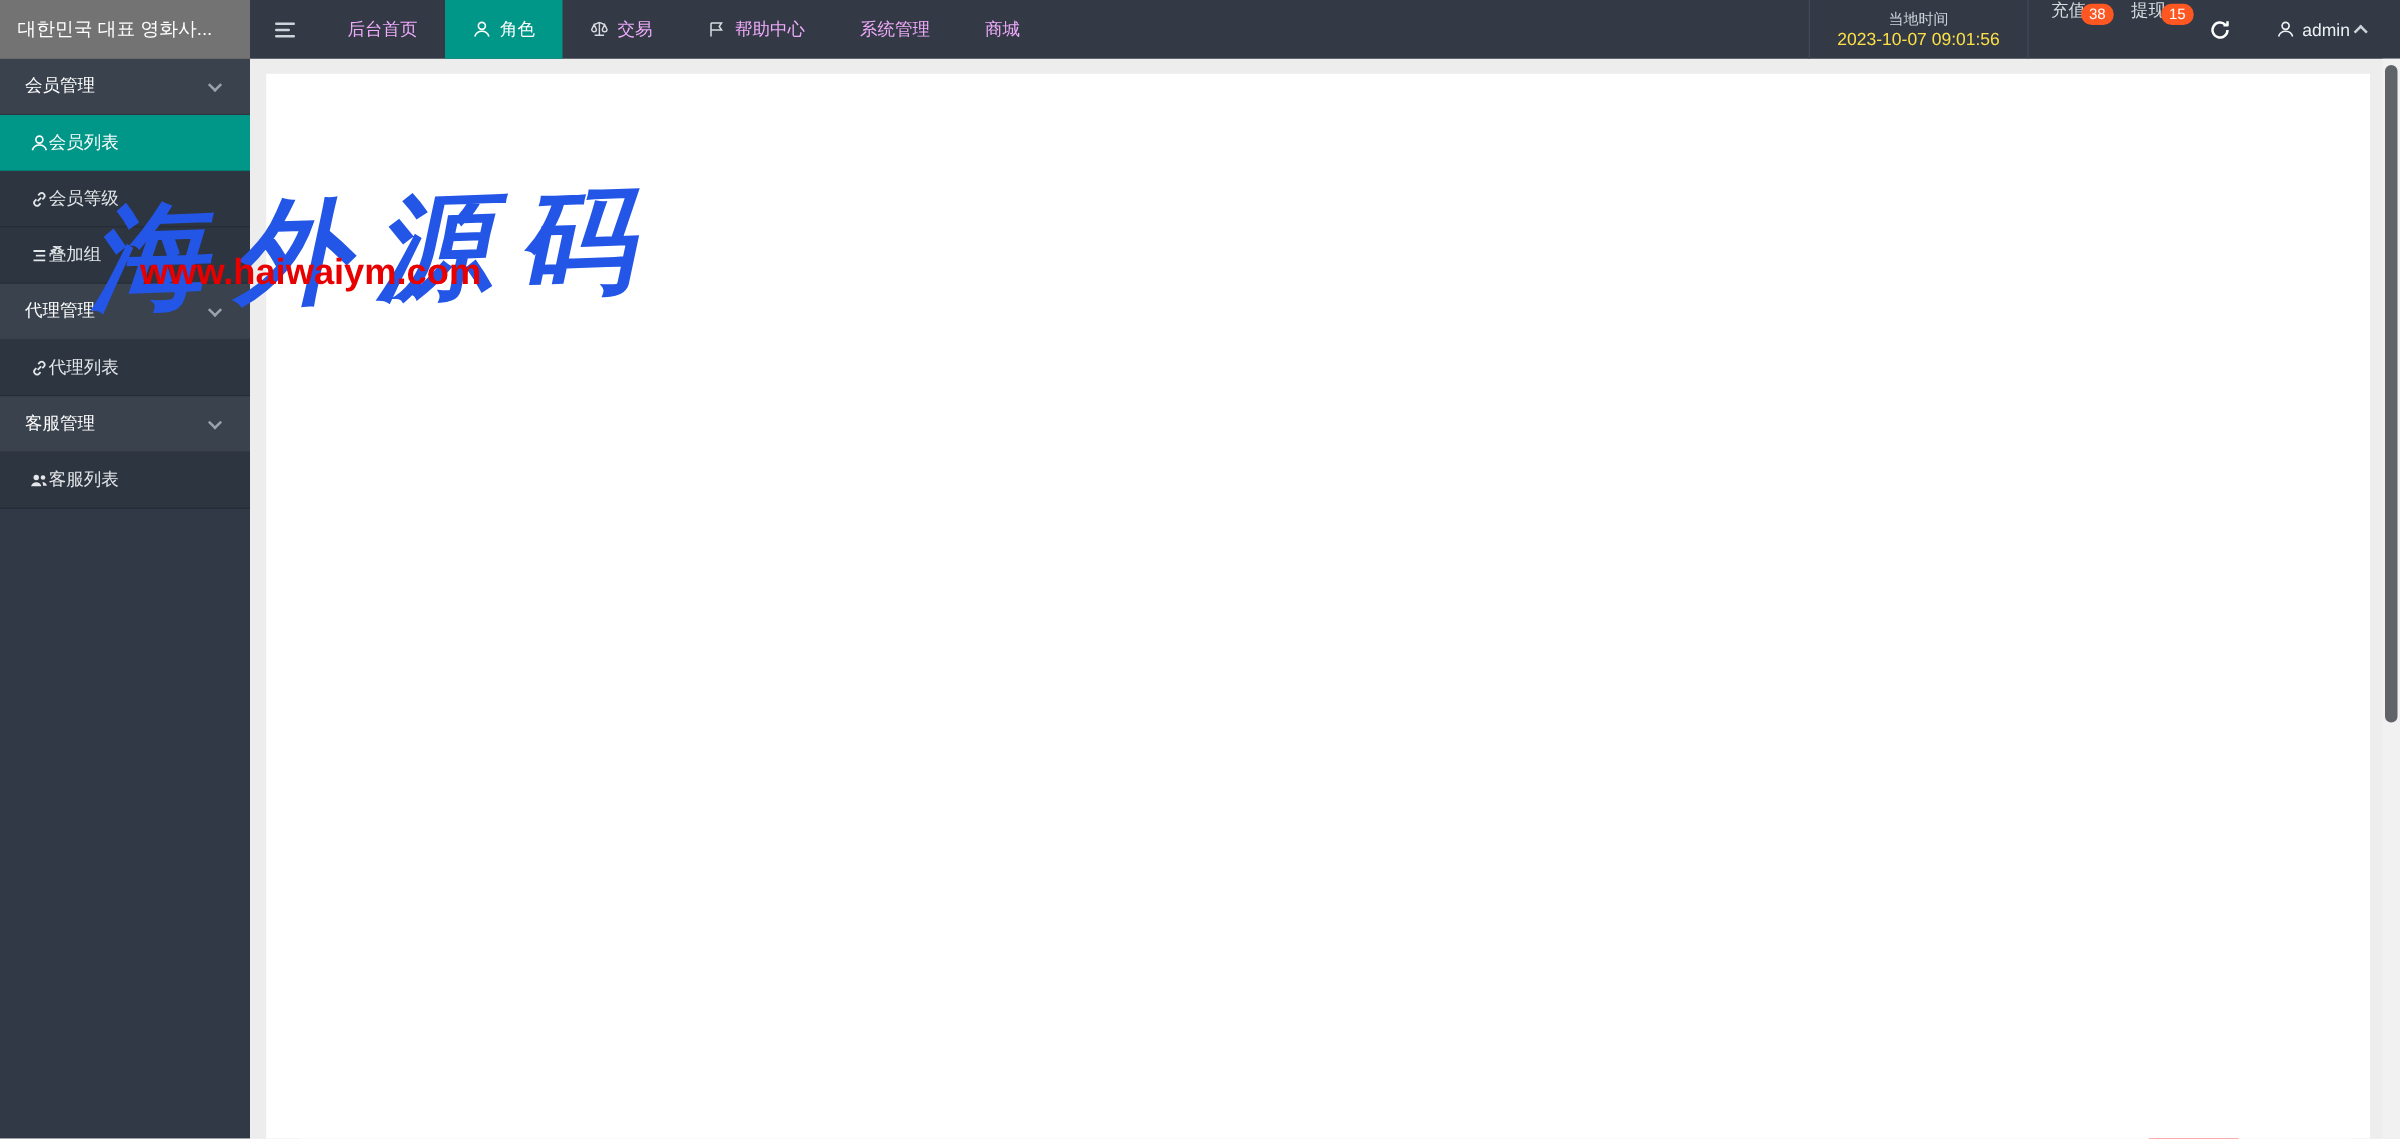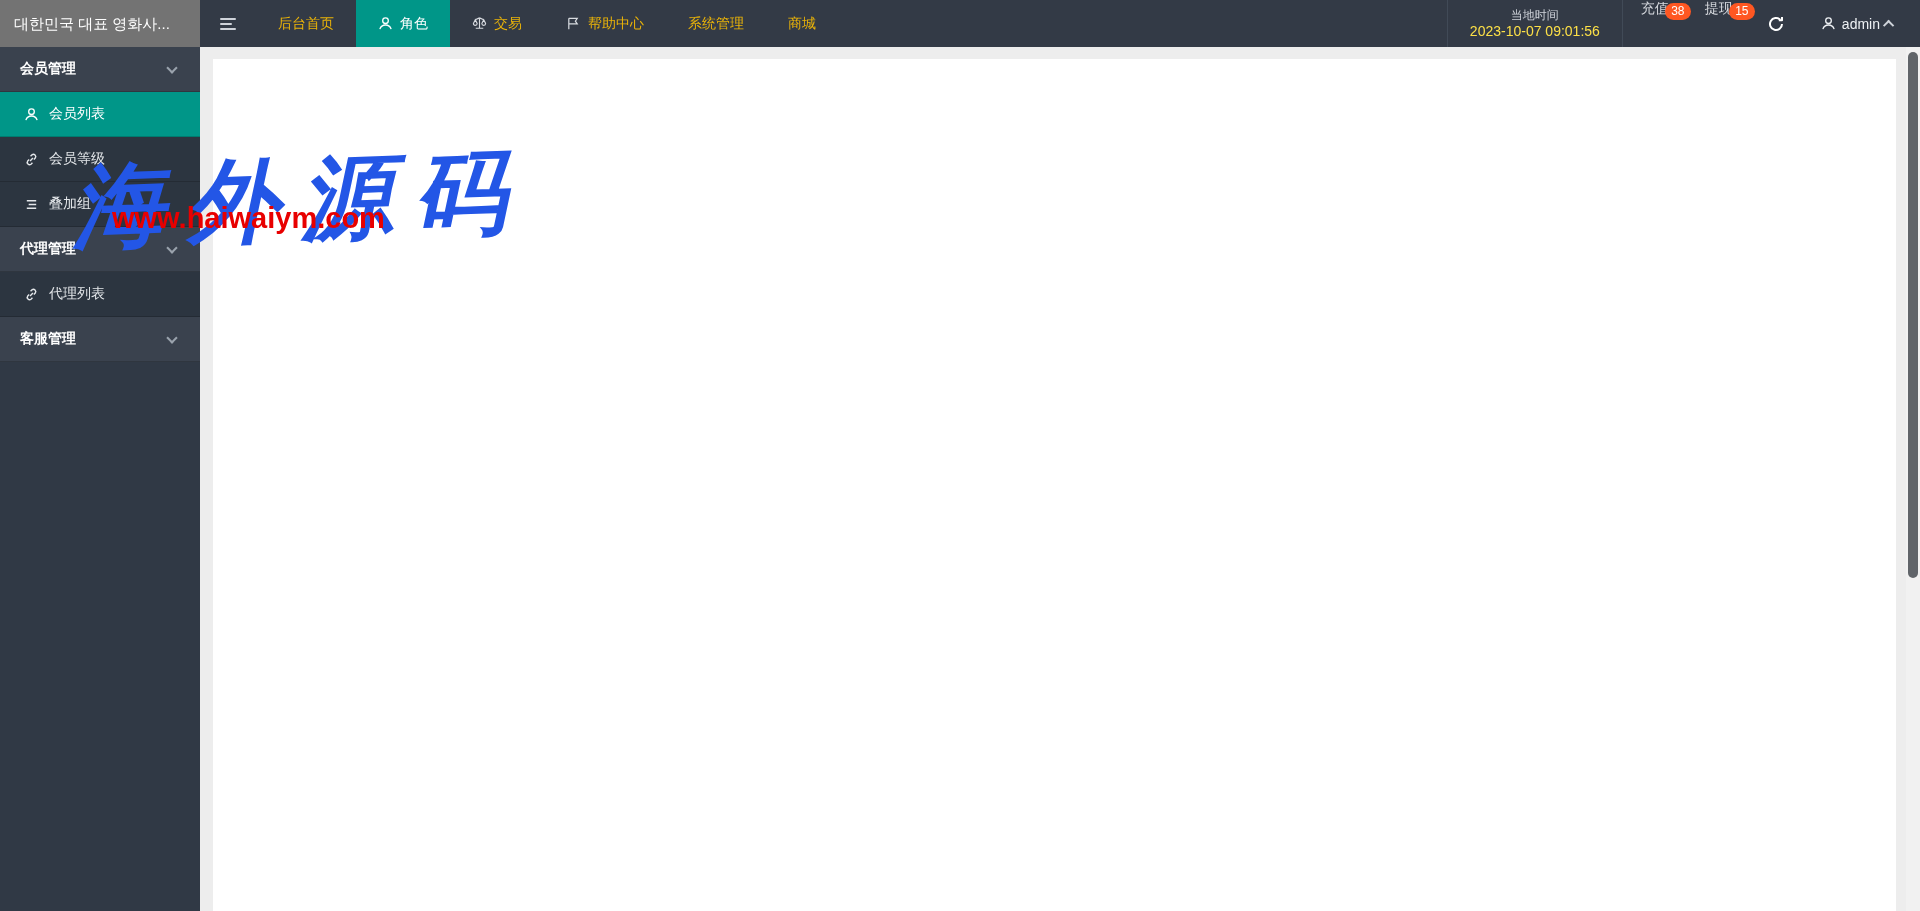--- a/index.html
+++ b/index.html
@@ -8,40 +8,40 @@
   #app { position:relative; width:1920px; height:911px; overflow:hidden; background:#ededed; }
 
   
   .navbar { position:absolute; left:0; top:0; width:1920px; height:47px; background:#333a46; z-index:30; display:flex; align-items:stretch; }
   .logo { width:200px; height:47px; line-height:47px; color:#fff; font-size:15px; padding-left:14px; background:#737373; white-space:nowrap; overflow:hidden; }
   .nav-burger { width:56px; display:flex; align-items:center; justify-content:center; cursor:pointer; }
   .nav-burger .bars { display:inline-block; width:16px; }
   .nav-burger .bars i { display:block; height:2px; background:#cfd3da; margin:3px 0; border-radius:1px; }
   .nav-burger .bars i:nth-child(2){ width:12px; }
   .nav-items { display:flex; align-items:stretch; }
-  .nav-item { display:flex; align-items:center; gap:7px; padding:0 22px; color:#eab308; font-size:14px; cursor:pointer; white-space:nowrap; }
+  .nav-item { display:flex; align-items:center; gap:7px; padding:0 22px; color:#f0abfc; font-size:14px; cursor:pointer; white-space:nowrap; }
   .nav-item.active { background:#009688; color:#fff; }
   .nav-item svg { width:15px; height:15px; }
   .nav-right { position:absolute; right:12px; top:0; height:47px; display:flex; align-items:center; color:#d8dbe0; }
   .time-block { text-align:center; padding:0 22px; border-left:1px solid #414a57; border-right:1px solid #414a57; height:47px; display:flex; flex-direction:column; justify-content:center; }
   .time-label { font-size:12px; color:#cfd3da; line-height:15px; }
   .time-value { font-size:14px; color:#fde047; line-height:17px; white-space:nowrap; }
   .nav-link { position:relative; padding:0 18px; font-size:14px; height:47px; display:flex; align-items:flex-start; cursor:pointer; }
   .badge { position:absolute; top:3px; right:-4px; min-width:26px; height:17px; line-height:17px; border-radius:9px; background:#ff5722; color:#fff; font-size:12px; text-align:center; padding:0 5px; }
   .nav-refresh { padding:0 16px; cursor:pointer; display:flex; align-items:center; }
   .nav-user { display:flex; align-items:center; gap:6px; padding:0 14px 0 20px; font-size:14px; color:#eef1f4; cursor:pointer; }
   .chev-up { display:inline-block; width:8px; height:8px; border-left:2px solid #cfd3da; border-top:2px solid #cfd3da; transform:rotate(45deg) translateY(2px); }
   .chev-down { display:inline-block; width:8px; height:8px; border-right:2px solid #9aa3ad; border-bottom:2px solid #9aa3ad; transform:rotate(45deg); }
 
   
   .sidebar { position:absolute; left:0; top:47px; width:200px; height:864px; background:#303945; z-index:20; }
   .side-row { height:45px; display:flex; align-items:center; position:relative; cursor:pointer; border-bottom:1px solid rgba(0,0,0,.18); }
-  .side-group { background:#3a424e; color:#ffffff; font-size:14px; padding-left:20px;font-weight:bold; }
+  .side-group { background:#3a424e; color:#ffffff; font-size:14px; padding-left:20px; }
   .side-group .chev-down { position:absolute; right:24px; top:17px; }
-  .side-item { background:#2c3540; color:#e4e7ea; font-size:14px; padding-left:24px; gap:10px; }
+  .side-item { background:#2c3540; color:#e4e7ea; font-size:14px; padding-left:24px; }
   .side-item svg { width:15px; height:15px; flex:0 0 15px; }
   .side-item.active { background:#009688; color:#fff; }
 
   
   .panel { position:absolute; left:213px; top:59px; width:1683px; height:852px; background:#fff; z-index:1; }
 
   .form-label { position:absolute; width:146px; text-align:right; font-size:14px; color:#555; }
   .req-star { color:#f00; margin-left:4px; }
   .ratio-hint { position:absolute; left:408px; top:96px; font-size:14px; color:#666; }
   .main-input { position:absolute; left:410px; top:116px; width:1456px; height:37px; border:1px solid #e6e6e6; border-radius:2px; font-size:14px; color:#333; padding:0 12px; outline:none; font-family:inherit; }
@@ -197,20 +197,29 @@
           <path d="M6.5 9.5l3-3"></path>
           <path d="M7 4.5l1.5-1.5a2.5 2.5 0 013.5 3.5L10.5 8"></path>
           <path d="M9 11.5L7.5 13a2.5 2.5 0 01-3.5-3.5L5.5 8"></path>
         </svg>
       <span>代理列表</span>
     </div>
     <div class="side-row side-group">
       <span>客服管理</span>
       <span class="chev-down"></span>
     </div>
+    <div class="side-row side-item">
+      <svg viewBox="0 0 18 16" fill="currentColor">
+          <circle cx="6" cy="5" r="2.6"></circle>
+          <path d="M1 13.5c.8-2.8 2.6-4 5-4s4.2 1.2 5 4z"></path>
+          <circle cx="12.5" cy="5" r="2.2"></circle>
+          <path d="M12 9.4c2 .1 3.5 1.2 4.2 3.6h-3.5"></path>
+        </svg>
+      <span>客服列表</span>
+    </div>
   </div>
 
   <div class="panel"></div>
 
   <div class="form-label" style="left:240px; top:100px;">
     <span>连单设置</span><span class="req-star">*</span>
   </div>
   <div class="ratio-hint">1 /</div>
   <input class="main-input" type="text" value="0" style="">
   <div class="form-label" style="left:240px; top:172px;">连单商品</div>

